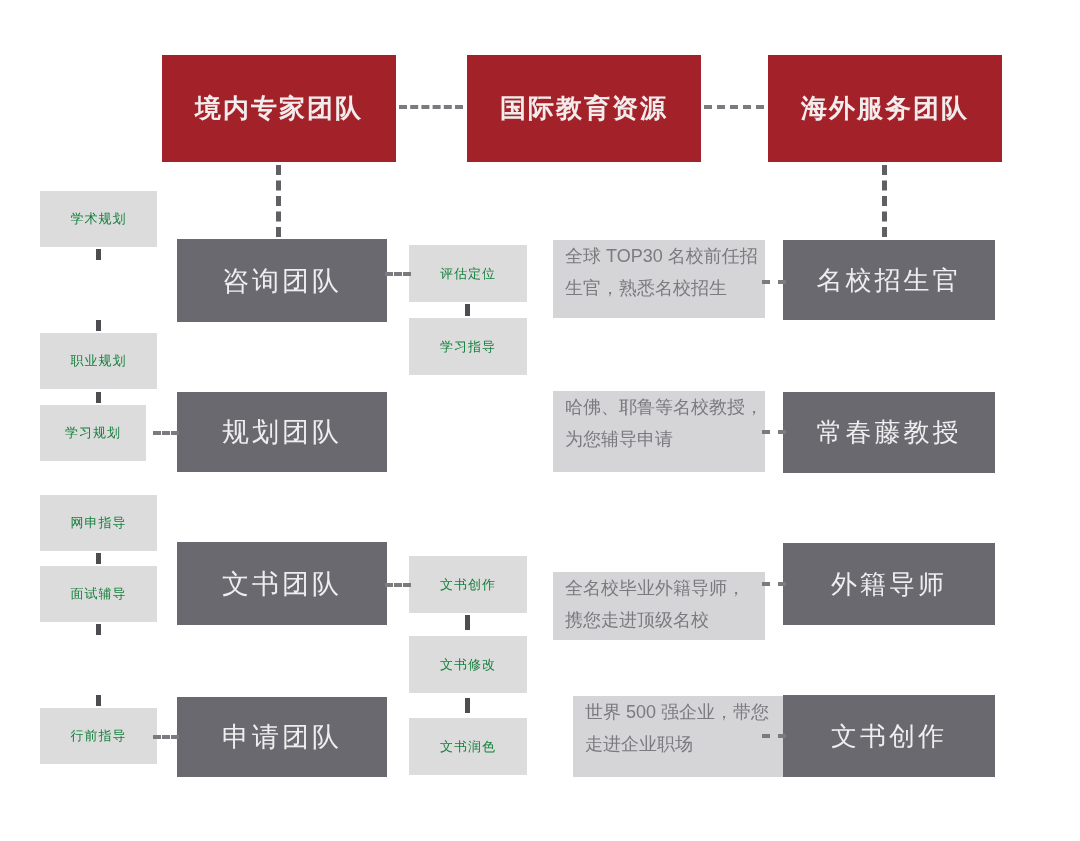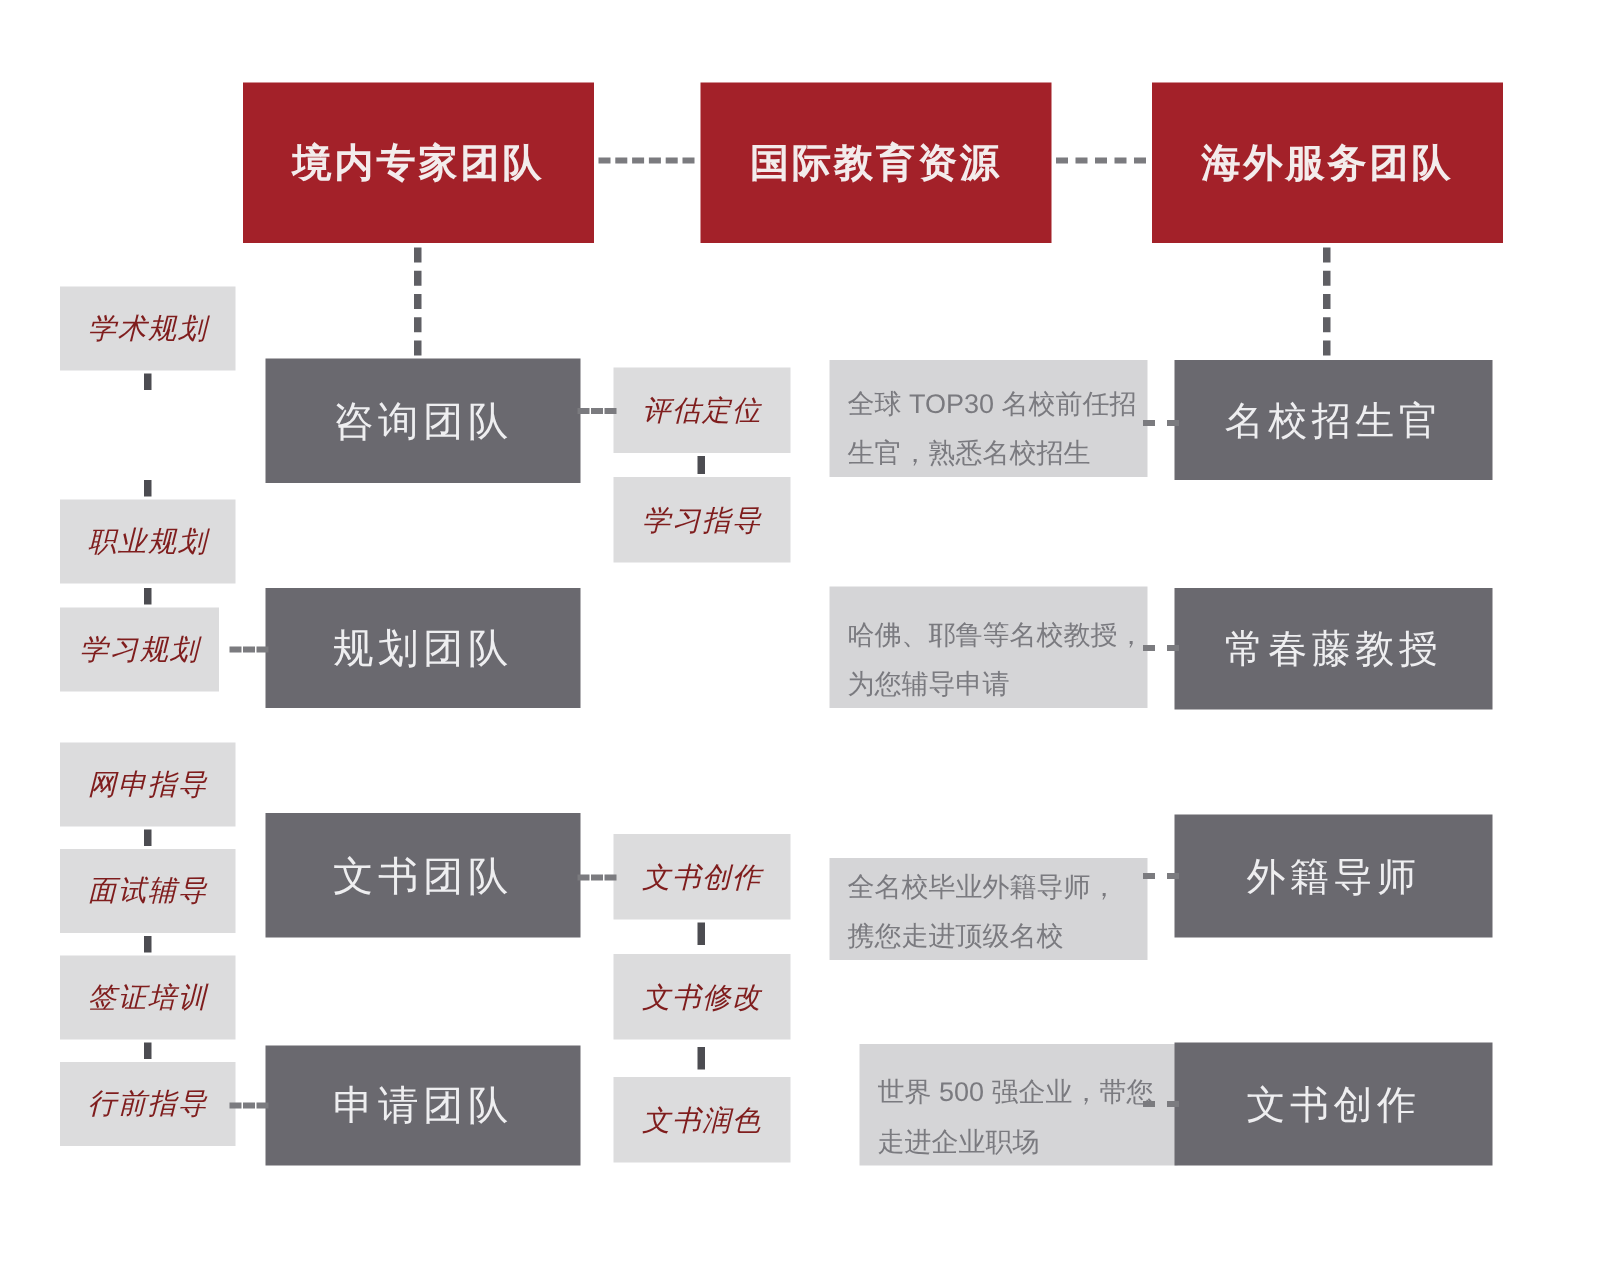--- a/index.html
+++ b/index.html
@@ -33,31 +33,30 @@
     letter-spacing: 3px;
   }
   .dark-sm {
     background: #6a696f;
     color: #eeeef0;
     font-size: 26px;
     letter-spacing: 3px;
   }
   .light {
     background: #dcdcdd;
-    color: #7f1d1d;
-    font-size: 19px;
+    color: #15803d;
+    font-size: 13px;
     letter-spacing: 1px;
-    font-style: italic;
   }
   .desc {
     background: #d5d5d7;
     color: #7a7a7f;
     font-size: 18px;
     line-height: 1.8;
-    justify-content: flex-end;
+    justify-content: flex-start;
     padding: 0 12px;
     text-align: left;
     white-space: normal;
     flex-direction: column;
     align-items: flex-start;
   }
   .desc .ln { display: block; white-space: nowrap; }
   .hdash { position: absolute; border-top: 4px dashed #7b7b7f; height: 0; }
   .vline { position: absolute; border-left: 5px dashed #5f5f64; width: 0; }
   .tick  { position: absolute; width: 5px; background: #4c4c51; }
@@ -139,21 +138,20 @@
   <div class="box dark t1">咨询团队</div>
   <div class="box dark t3">文书团队</div>
   <div class="box dark t4">申请团队</div>
 
   <div class="box light l1">学术规划</div>
   <div class="box light l3">职业规划</div>
   <div class="box light l4">学习规划</div>
 
   <div class="box light l5">网申指导</div>
   <div class="box light l6">面试辅导</div>
-  <div class="box light l7">签证培训</div>
   <div class="box light l8">行前指导</div>
 
   <div class="box light m1">评估定位</div>
   <div class="box light m2">学习指导</div>
 
   <div class="box light m3">文书创作</div>
   <div class="box light m4">文书修改</div>
   <div class="box light m5">文书润色</div>
 
   <div class="box desc d1">

